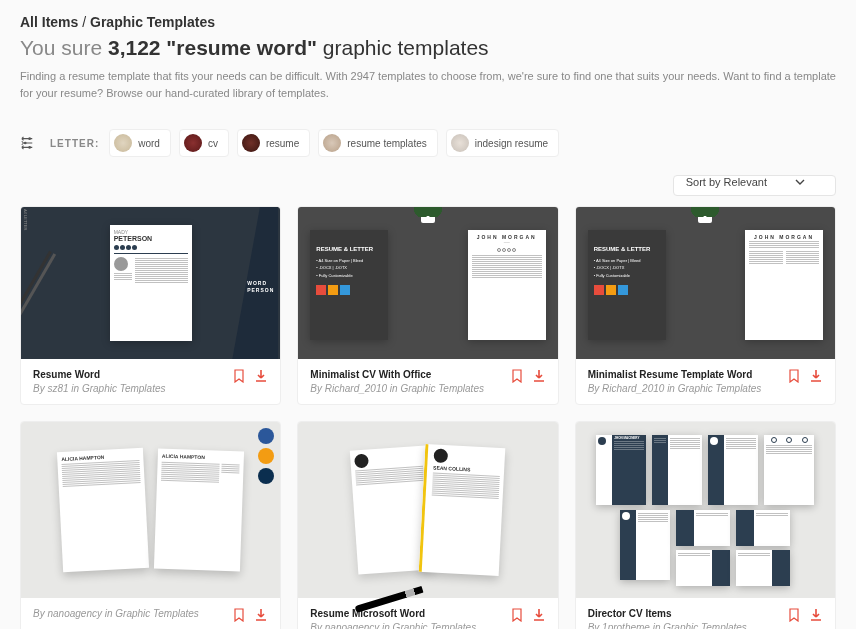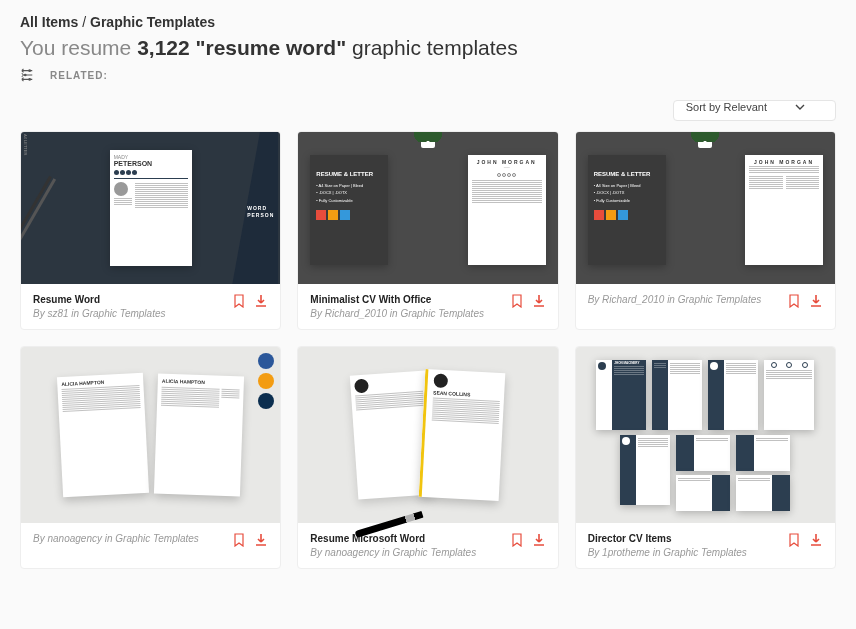--- a/index.html
+++ b/index.html
@@ -66,34 +66,57 @@
 
 <div class="container">
 
   <div class="breadcrumb">
     <a href="#">All Items</a>
     <span> / </span>
     <span class="current">Graphic Templates</span>
   </div>
 
   <h1 class="headline">
-    <span>You resume </span><span class="count">3,122</span><span class="term"> "resume word" </span><span class="suffix">graphic templates</span>
+    <span>You sure </span><span class="count">3,122</span><span class="term"> "resume word" </span><span class="suffix">graphic templates</span>
   </h1>
 
+  <p class="description">Finding a resume template that fits your needs can be difficult. With 2947 templates to choose from, we're sure to find one that suits your needs. Want to find a template for your resume? Browse our hand-curated library of templates.</p>
 
   <div class="related-row">
     <span class="filter-icon">
       <svg viewBox="0 0 16 16" width="14" height="14">
           <path d="M2 3h12M2 3l2 2M2 3l2-2 M4 8h10M4 8l-2 2M4 8l-2-2 M2 13h12M2 13l2 2M2 13l2-2" stroke="#555" stroke-width="1.2" fill="none"></path>
           <circle cx="11" cy="3" r="1.5" fill="#555"></circle>
           <circle cx="6" cy="8" r="1.5" fill="#555"></circle>
           <circle cx="11" cy="13" r="1.5" fill="#555"></circle>
         </svg>
     </span>
-    <span class="related-label">RELATED:</span>
+    <span class="related-label">LETTER:</span>
+    <div class="related-tags">
+      <div class="tag">
+          <span class="swatch s1"></span>
+          <span>word</span>
+        </div>
+      <div class="tag">
+          <span class="swatch s2"></span>
+          <span>cv</span>
+        </div>
+      <div class="tag">
+          <span class="swatch s3"></span>
+          <span>resume</span>
+        </div>
+      <div class="tag">
+          <span class="swatch s4"></span>
+          <span>resume templates</span>
+        </div>
+      <div class="tag">
+          <span class="swatch s5"></span>
+          <span>indesign resume</span>
+        </div>
+    </div>
   </div>
 
   <div class="sort-row">
     <div class="sort-select">
       <span>Sort by Relevant</span>
       <svg width="10" height="6" viewBox="0 0 10 6">
           <path d="M1 1l4 4 4-4" stroke="#444" stroke-width="1.4" fill="none"></path>
         </svg>
     </div>
   </div>
@@ -258,20 +281,21 @@
                 <div class="bar"></div>
                 <div class="bar"></div>
                 <div class="bar"></div>
                 <div class="bar"></div>
               </div>
             </div>
         </div>
       </div>
       <div class="meta">
         <div class="meta-text">
+          <div class="title">Minimalist Resume Template Word</div>
           <div class="byline">By Richard_2010 in Graphic Templates</div>
         </div>
         <div class="actions">
           <span class="icon-btn">
               <svg viewBox="0 0 12 14" width="12" height="14">
                 <path d="M2 1h8v12l-4-3-4 3z" fill="none" stroke="#e74c3c" stroke-width="1.2"></path>
               </svg>
             </span>
           <span class="icon-btn">
               <svg viewBox="0 0 14 14" width="14" height="14">

